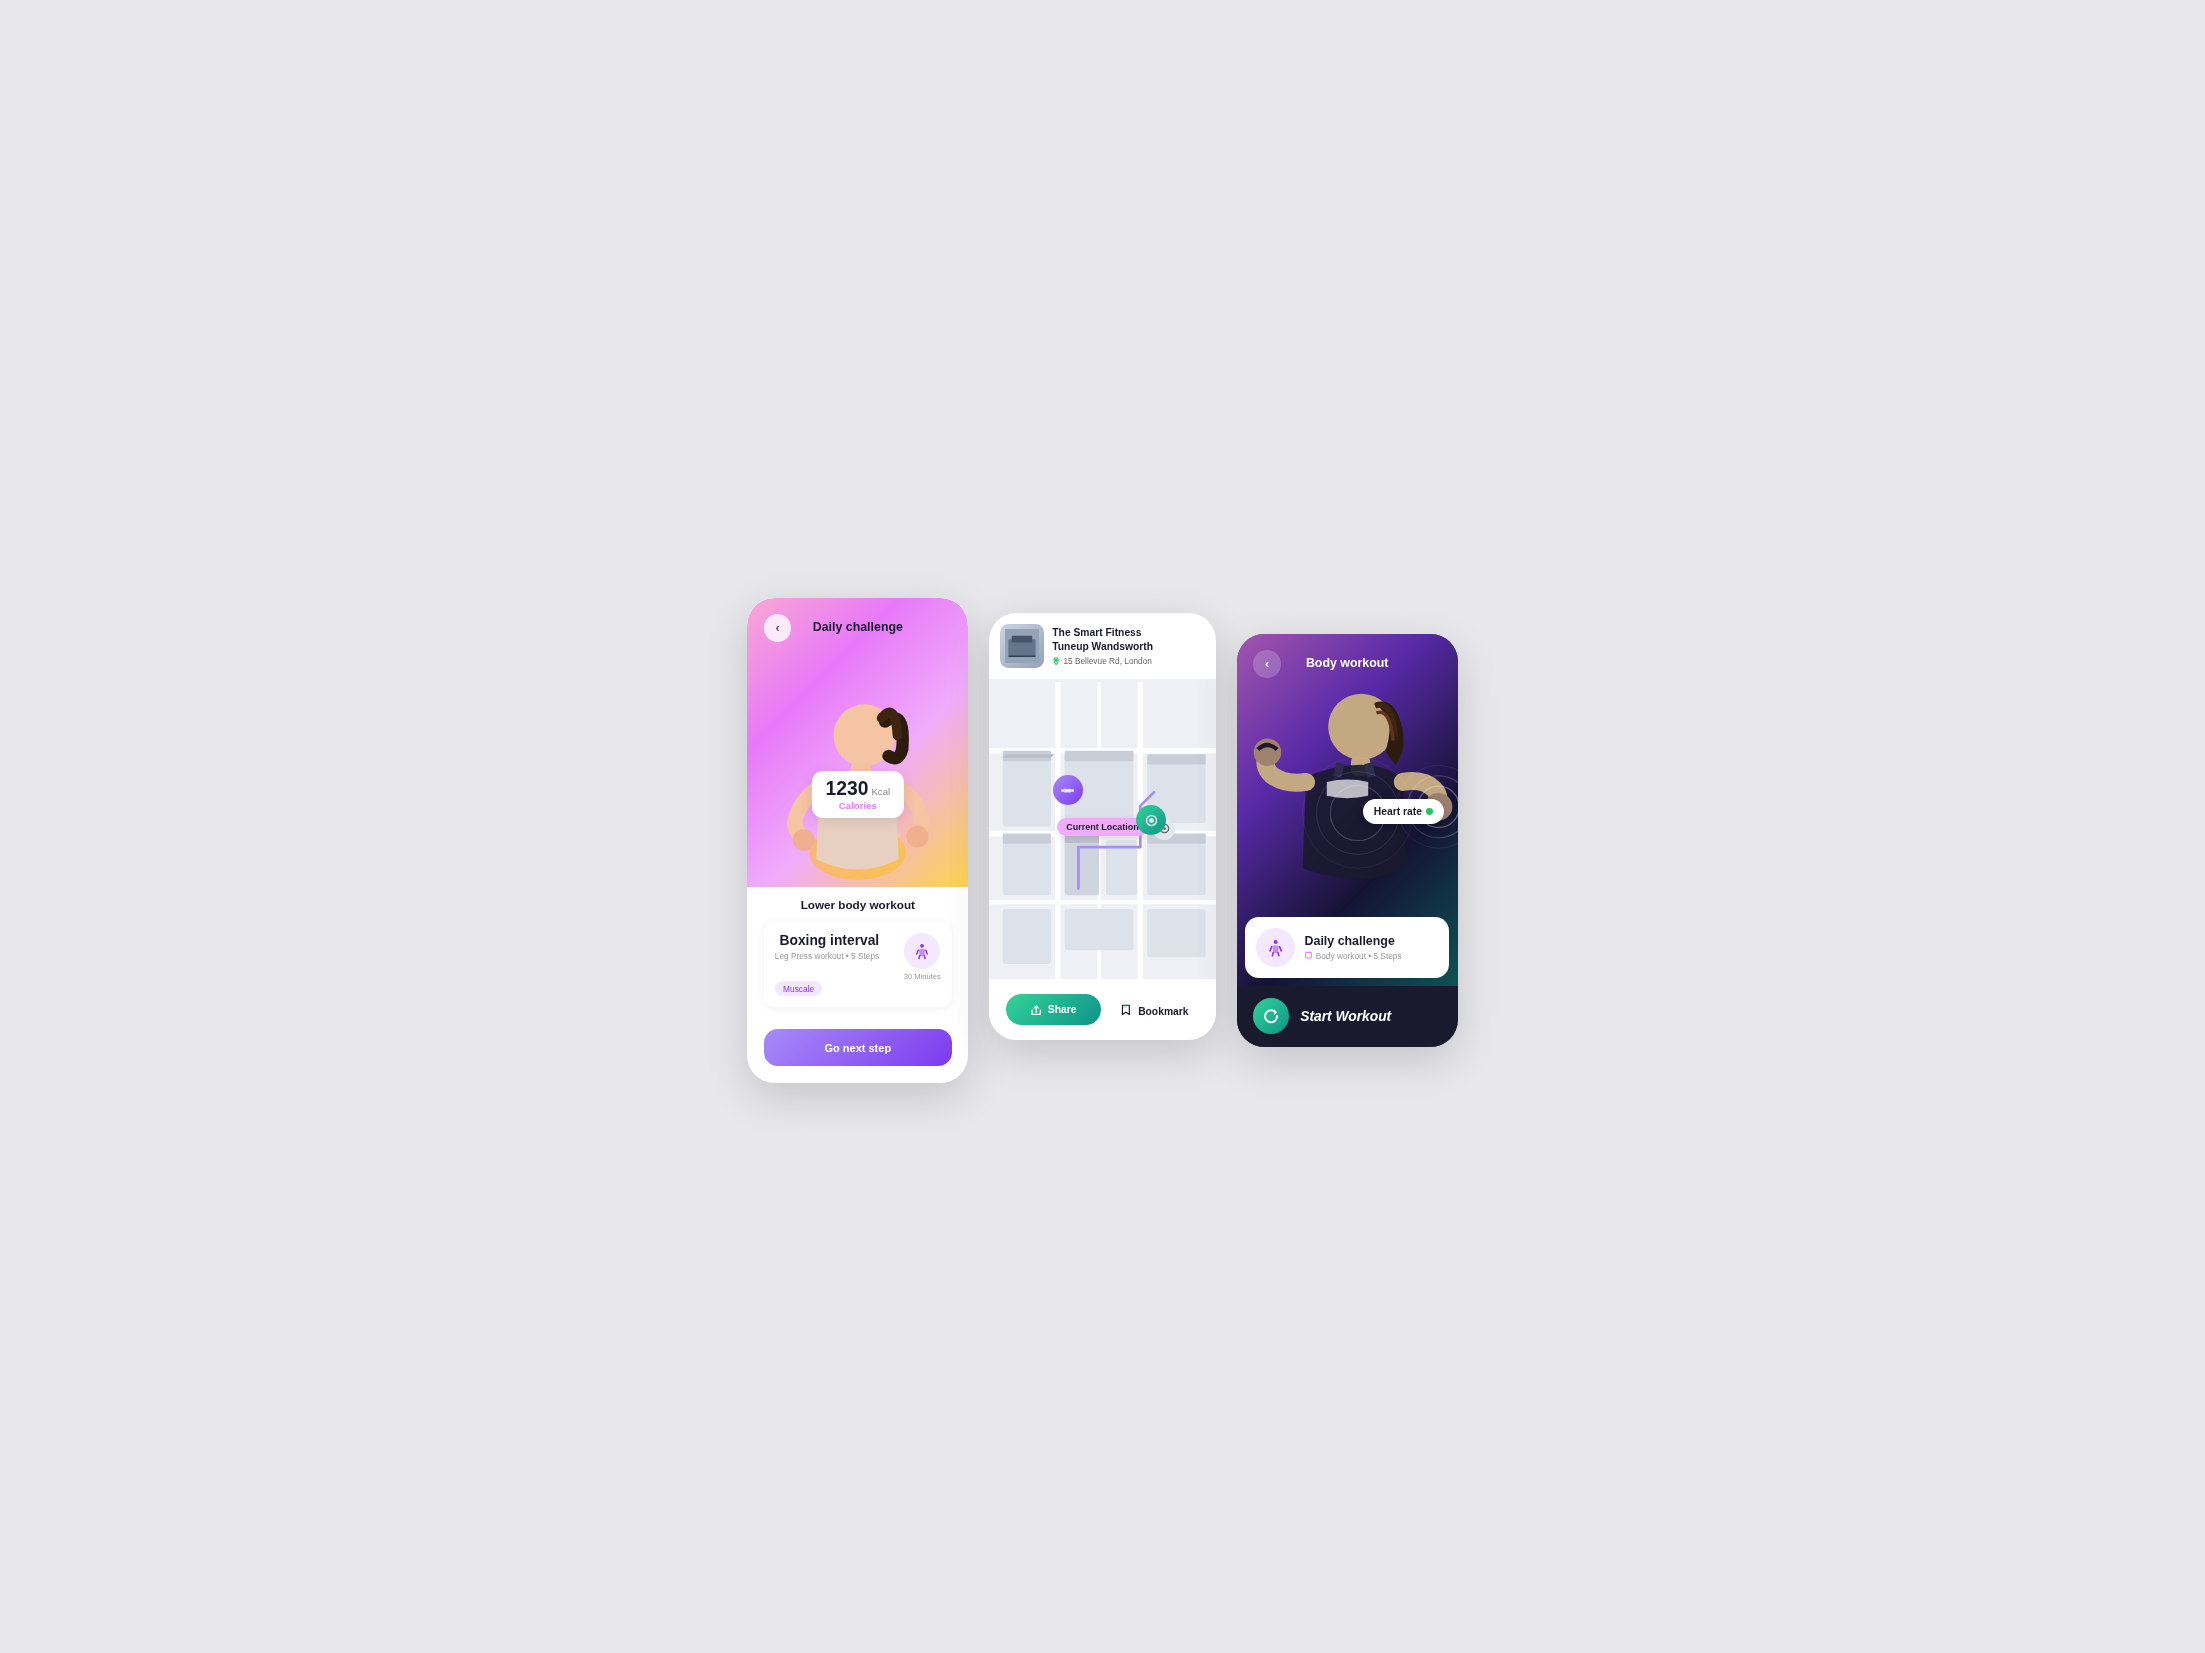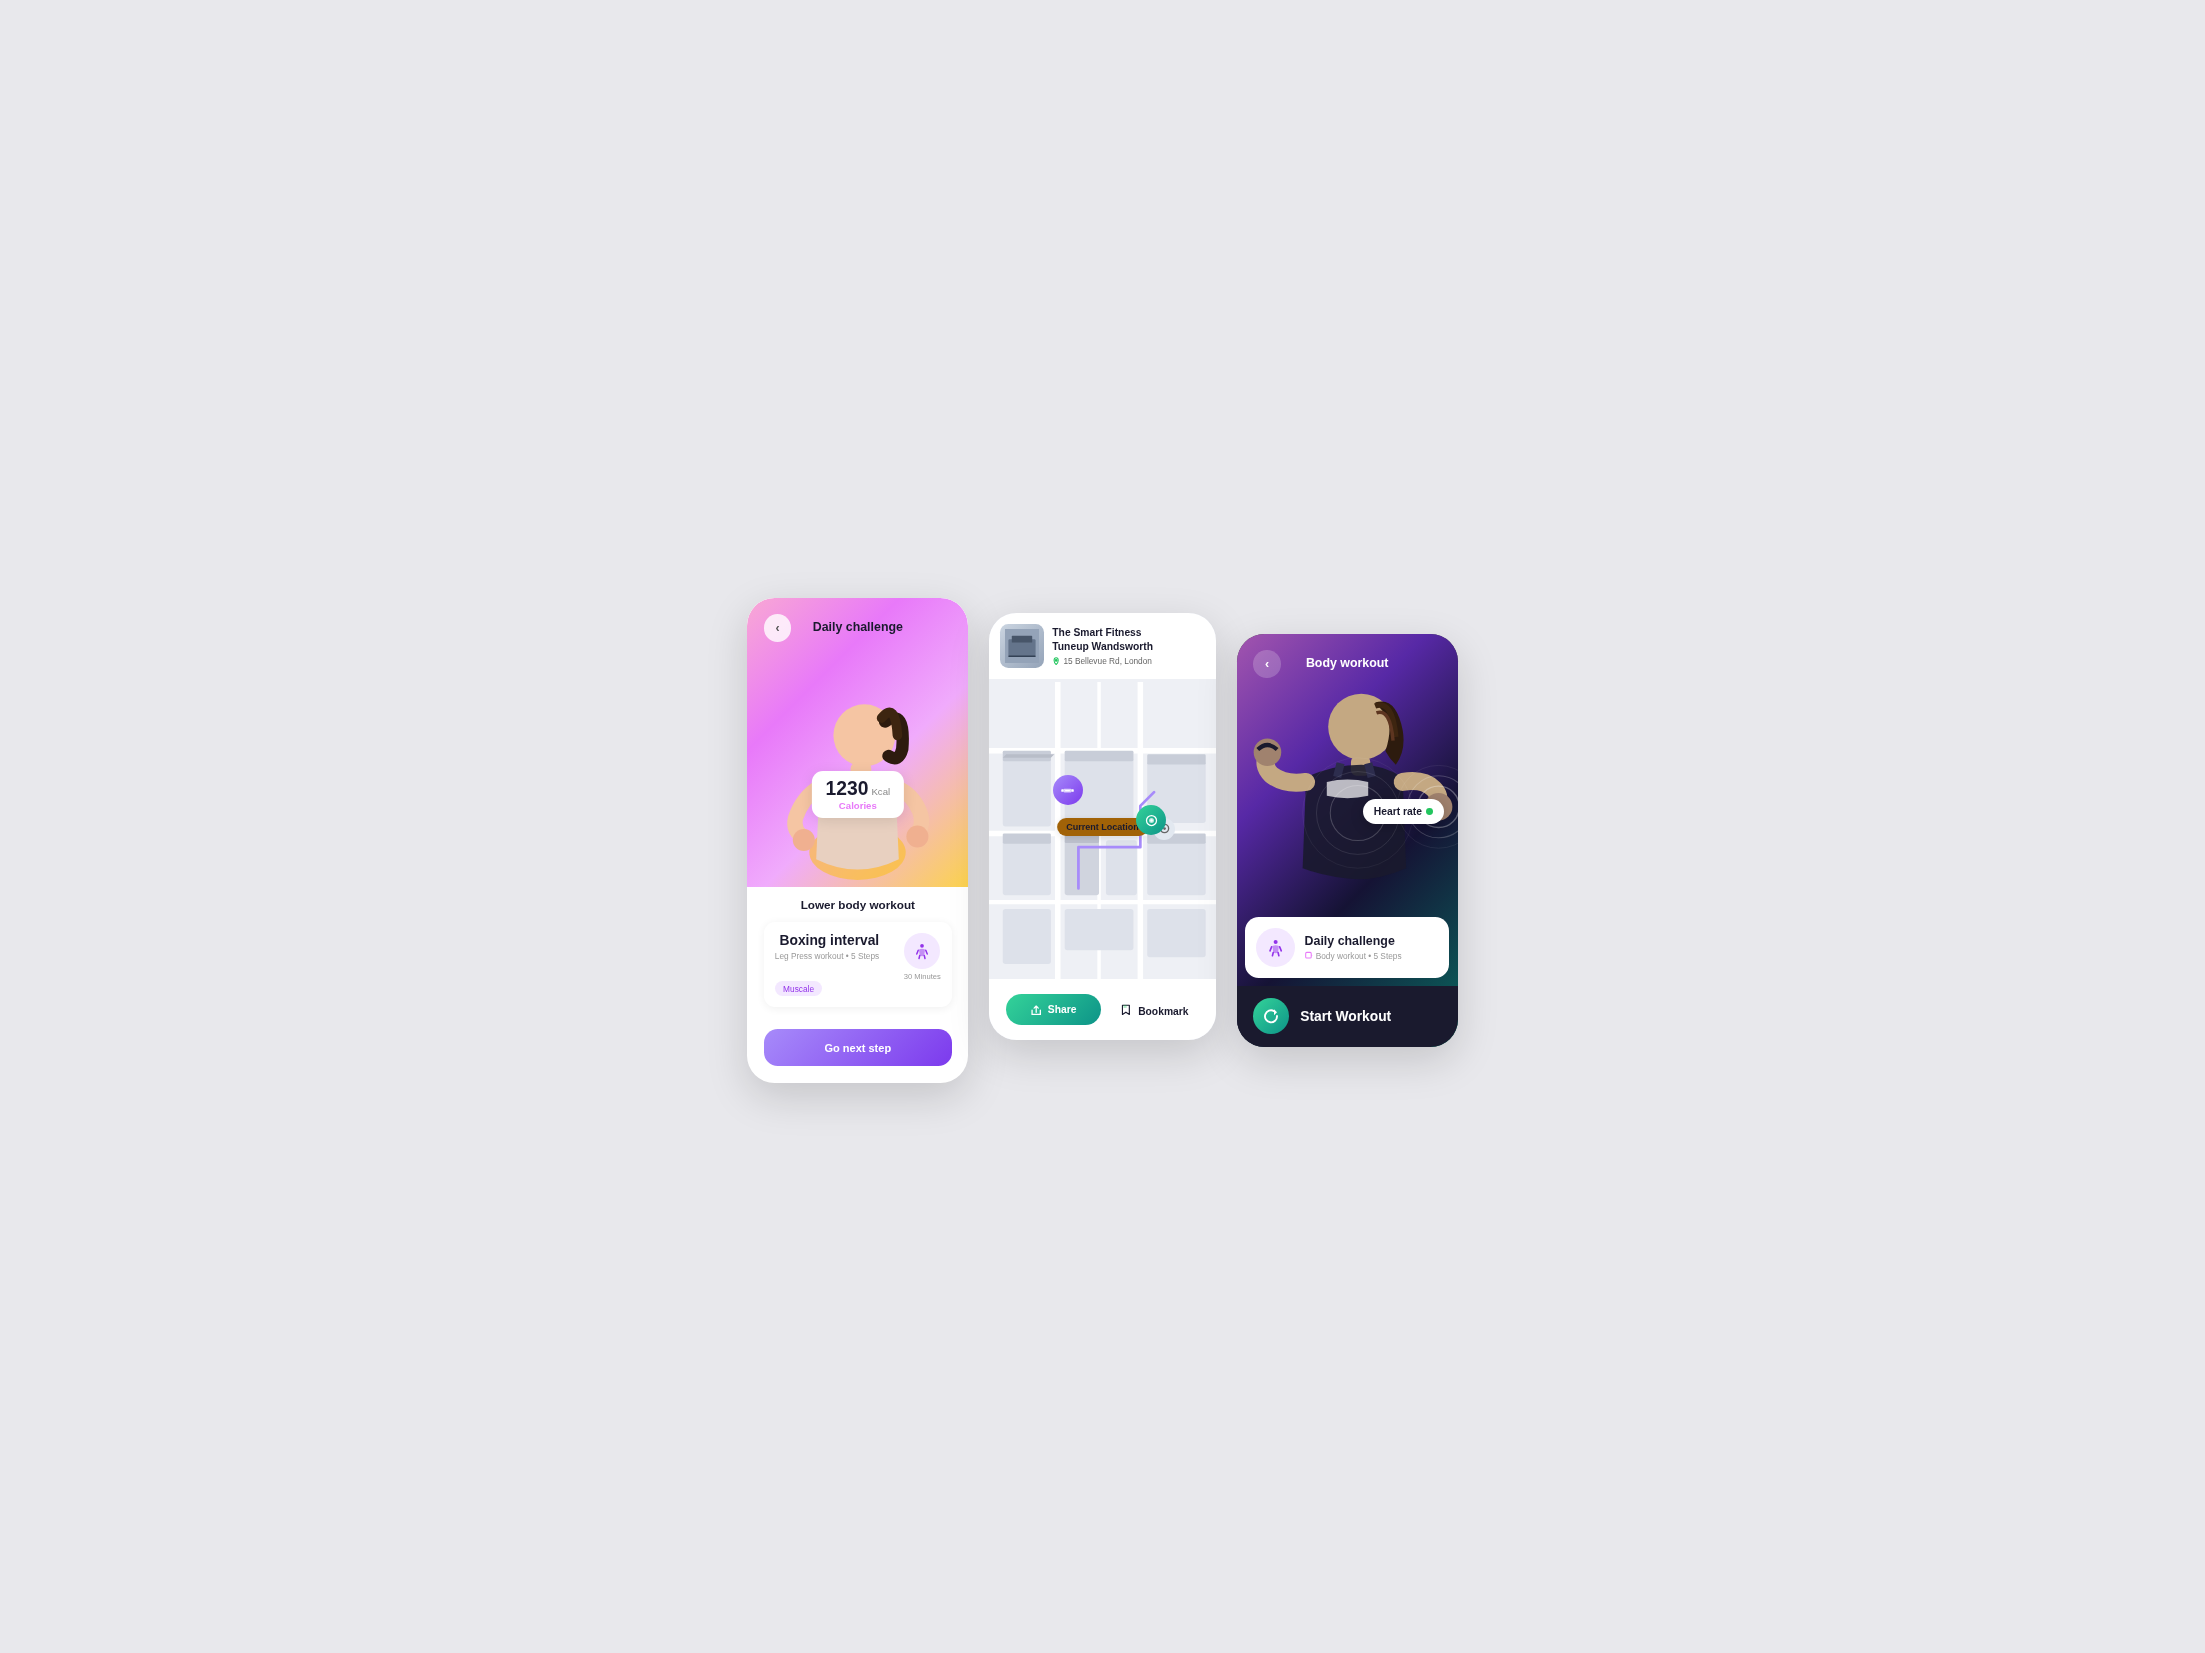--- a/index.html
+++ b/index.html
@@ -240,21 +240,21 @@
       bottom: 0;
       background: #e8eaf0;
       overflow: hidden;
     }
 
     .map-location-label {
       position: absolute;
       top: 48%;
       left: 50%;
       transform: translateX(-50%);
-      background: #a16207;
+      background: #f0abfc;
       border-radius: 13.8px;
       padding: 4.1px 9.6px;
       font-size: 9px;
       font-weight: 600;
       color: #1a1a2e;
       box-shadow: 0 1.4px 6.9px rgba(0,0,0,0.1);
       white-space: nowrap;
       z-index: 5;
     }
 
@@ -454,20 +454,21 @@
       display: flex;
       align-items: center;
       justify-content: center;
     }
 
     .start-btn-label {
       color: white;
       font-size: 13.8px;
       font-weight: 700;
       flex: 1;
+      font-style: italic;
     }
 
     
     .map-svg {
       position: absolute;
       top: 0;
       left: 0;
       width: 100%;
       height: 100%;
     }

